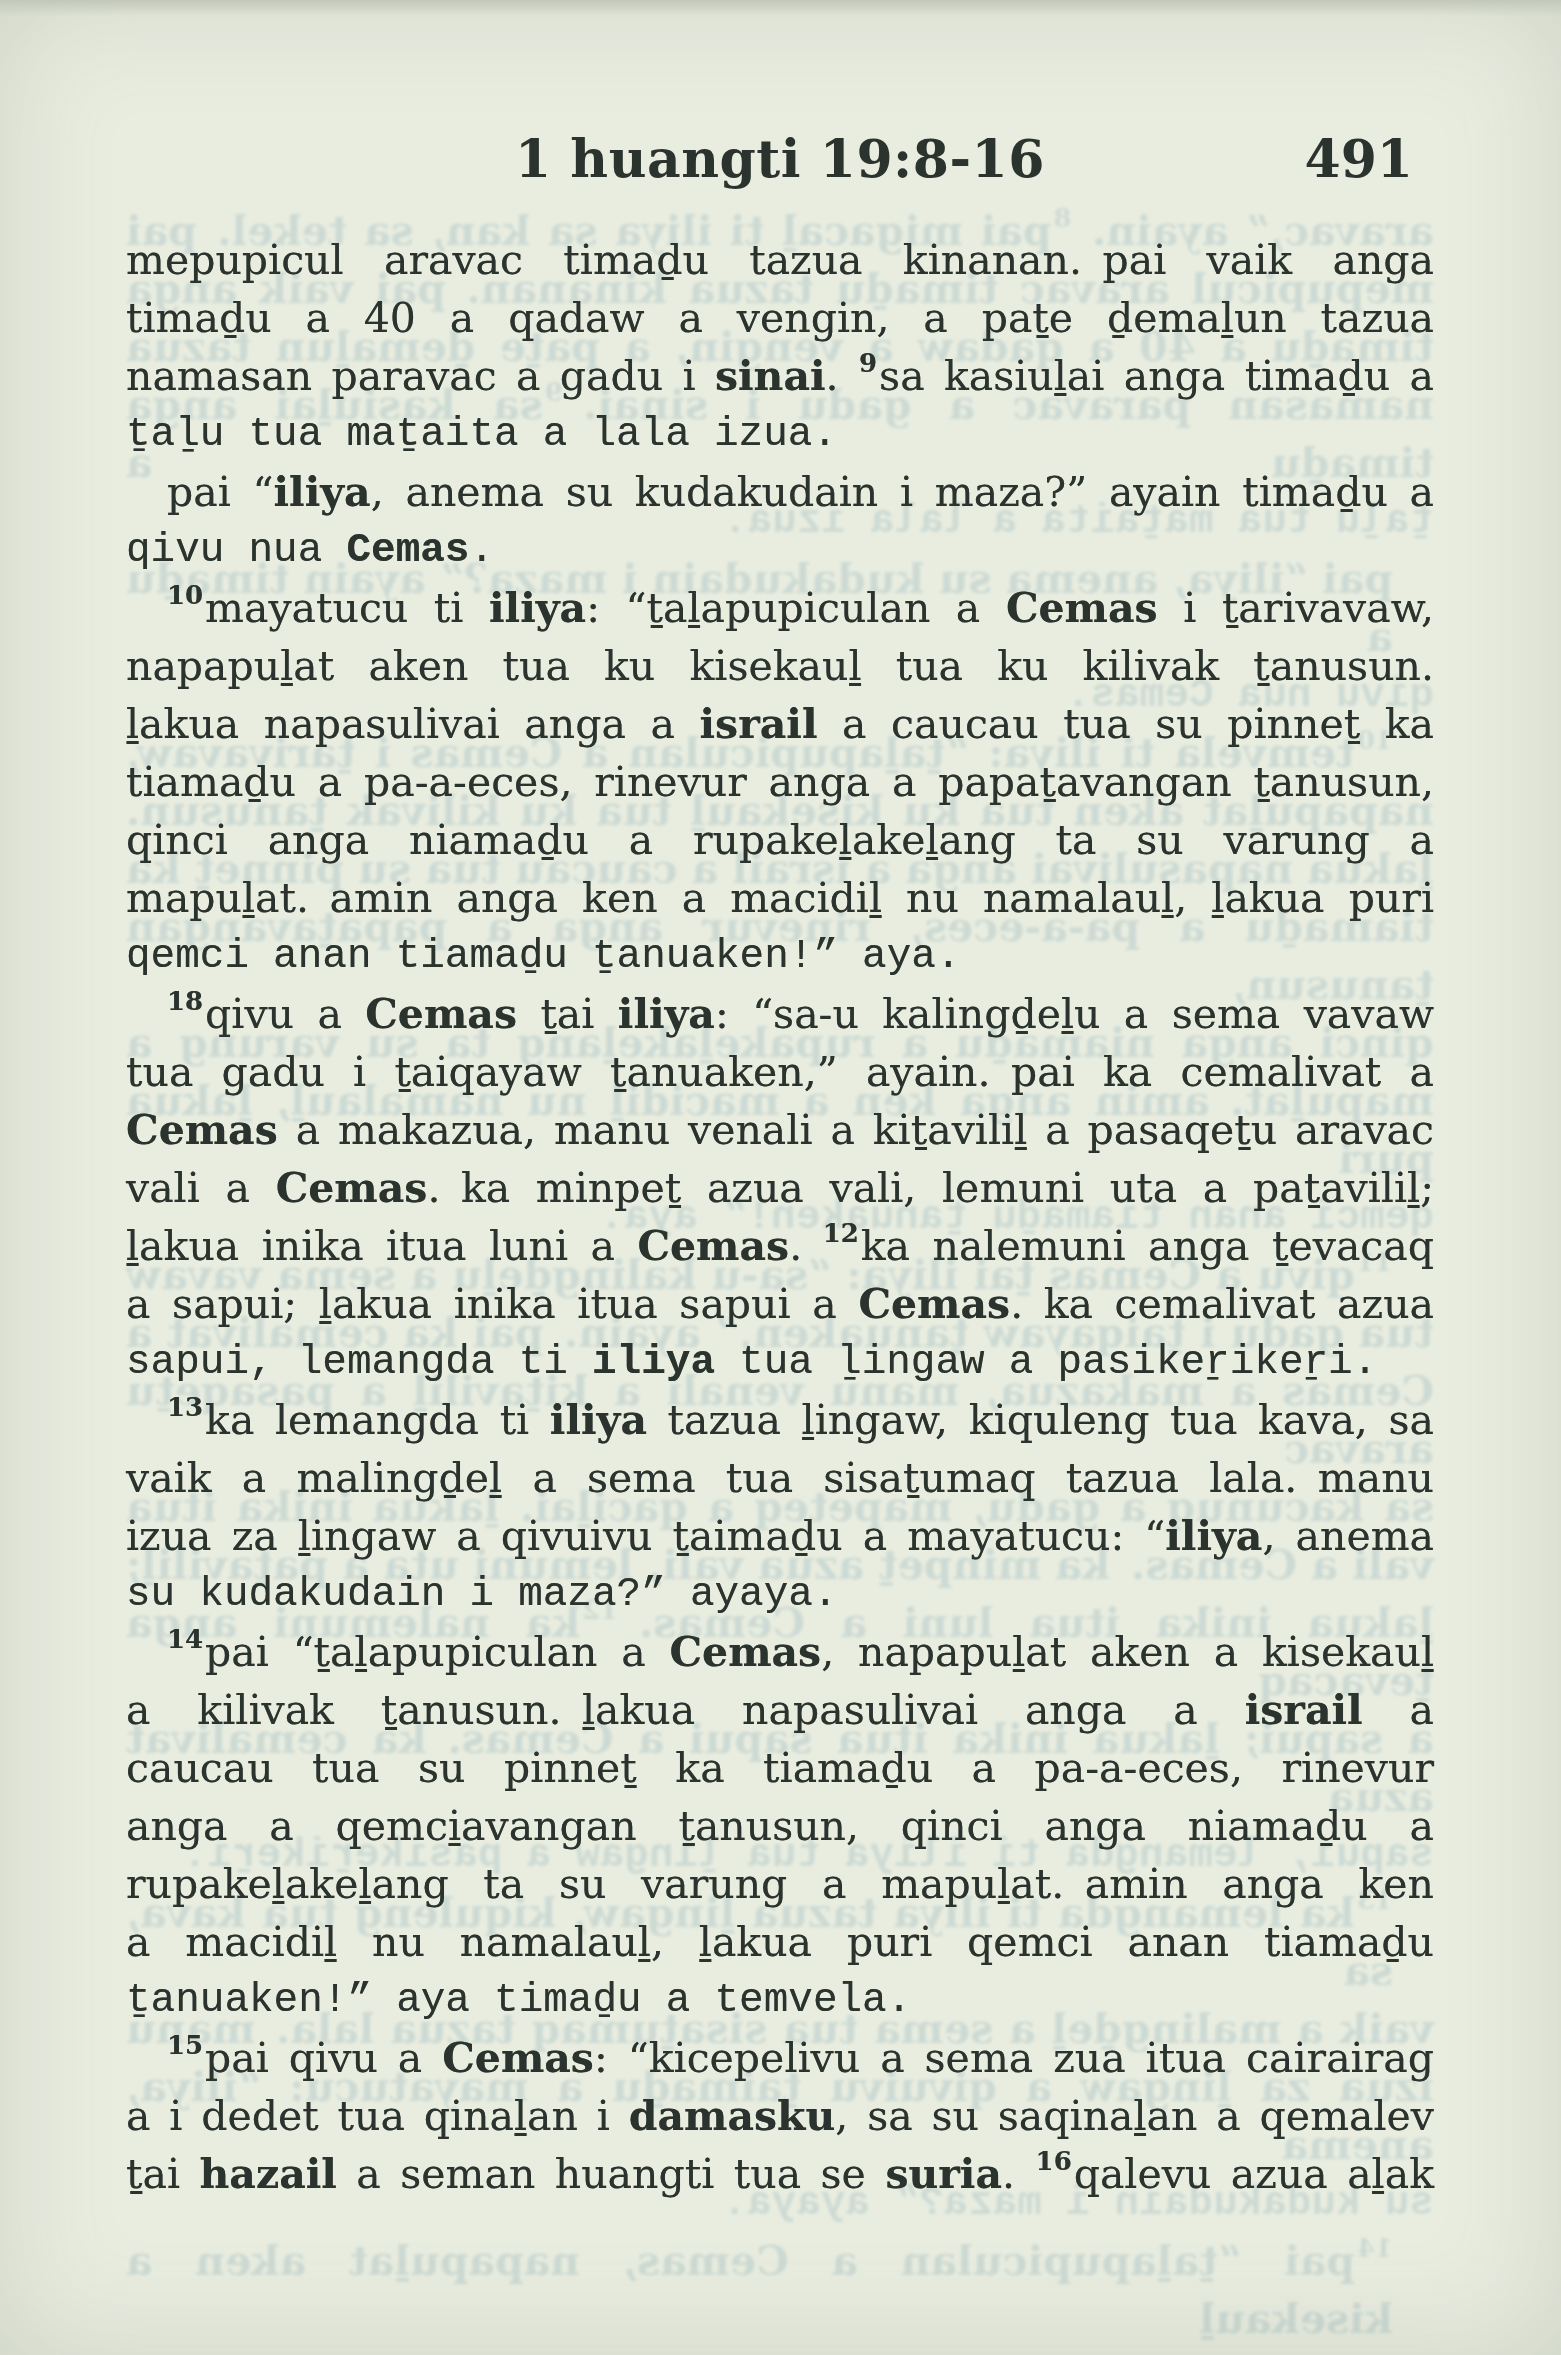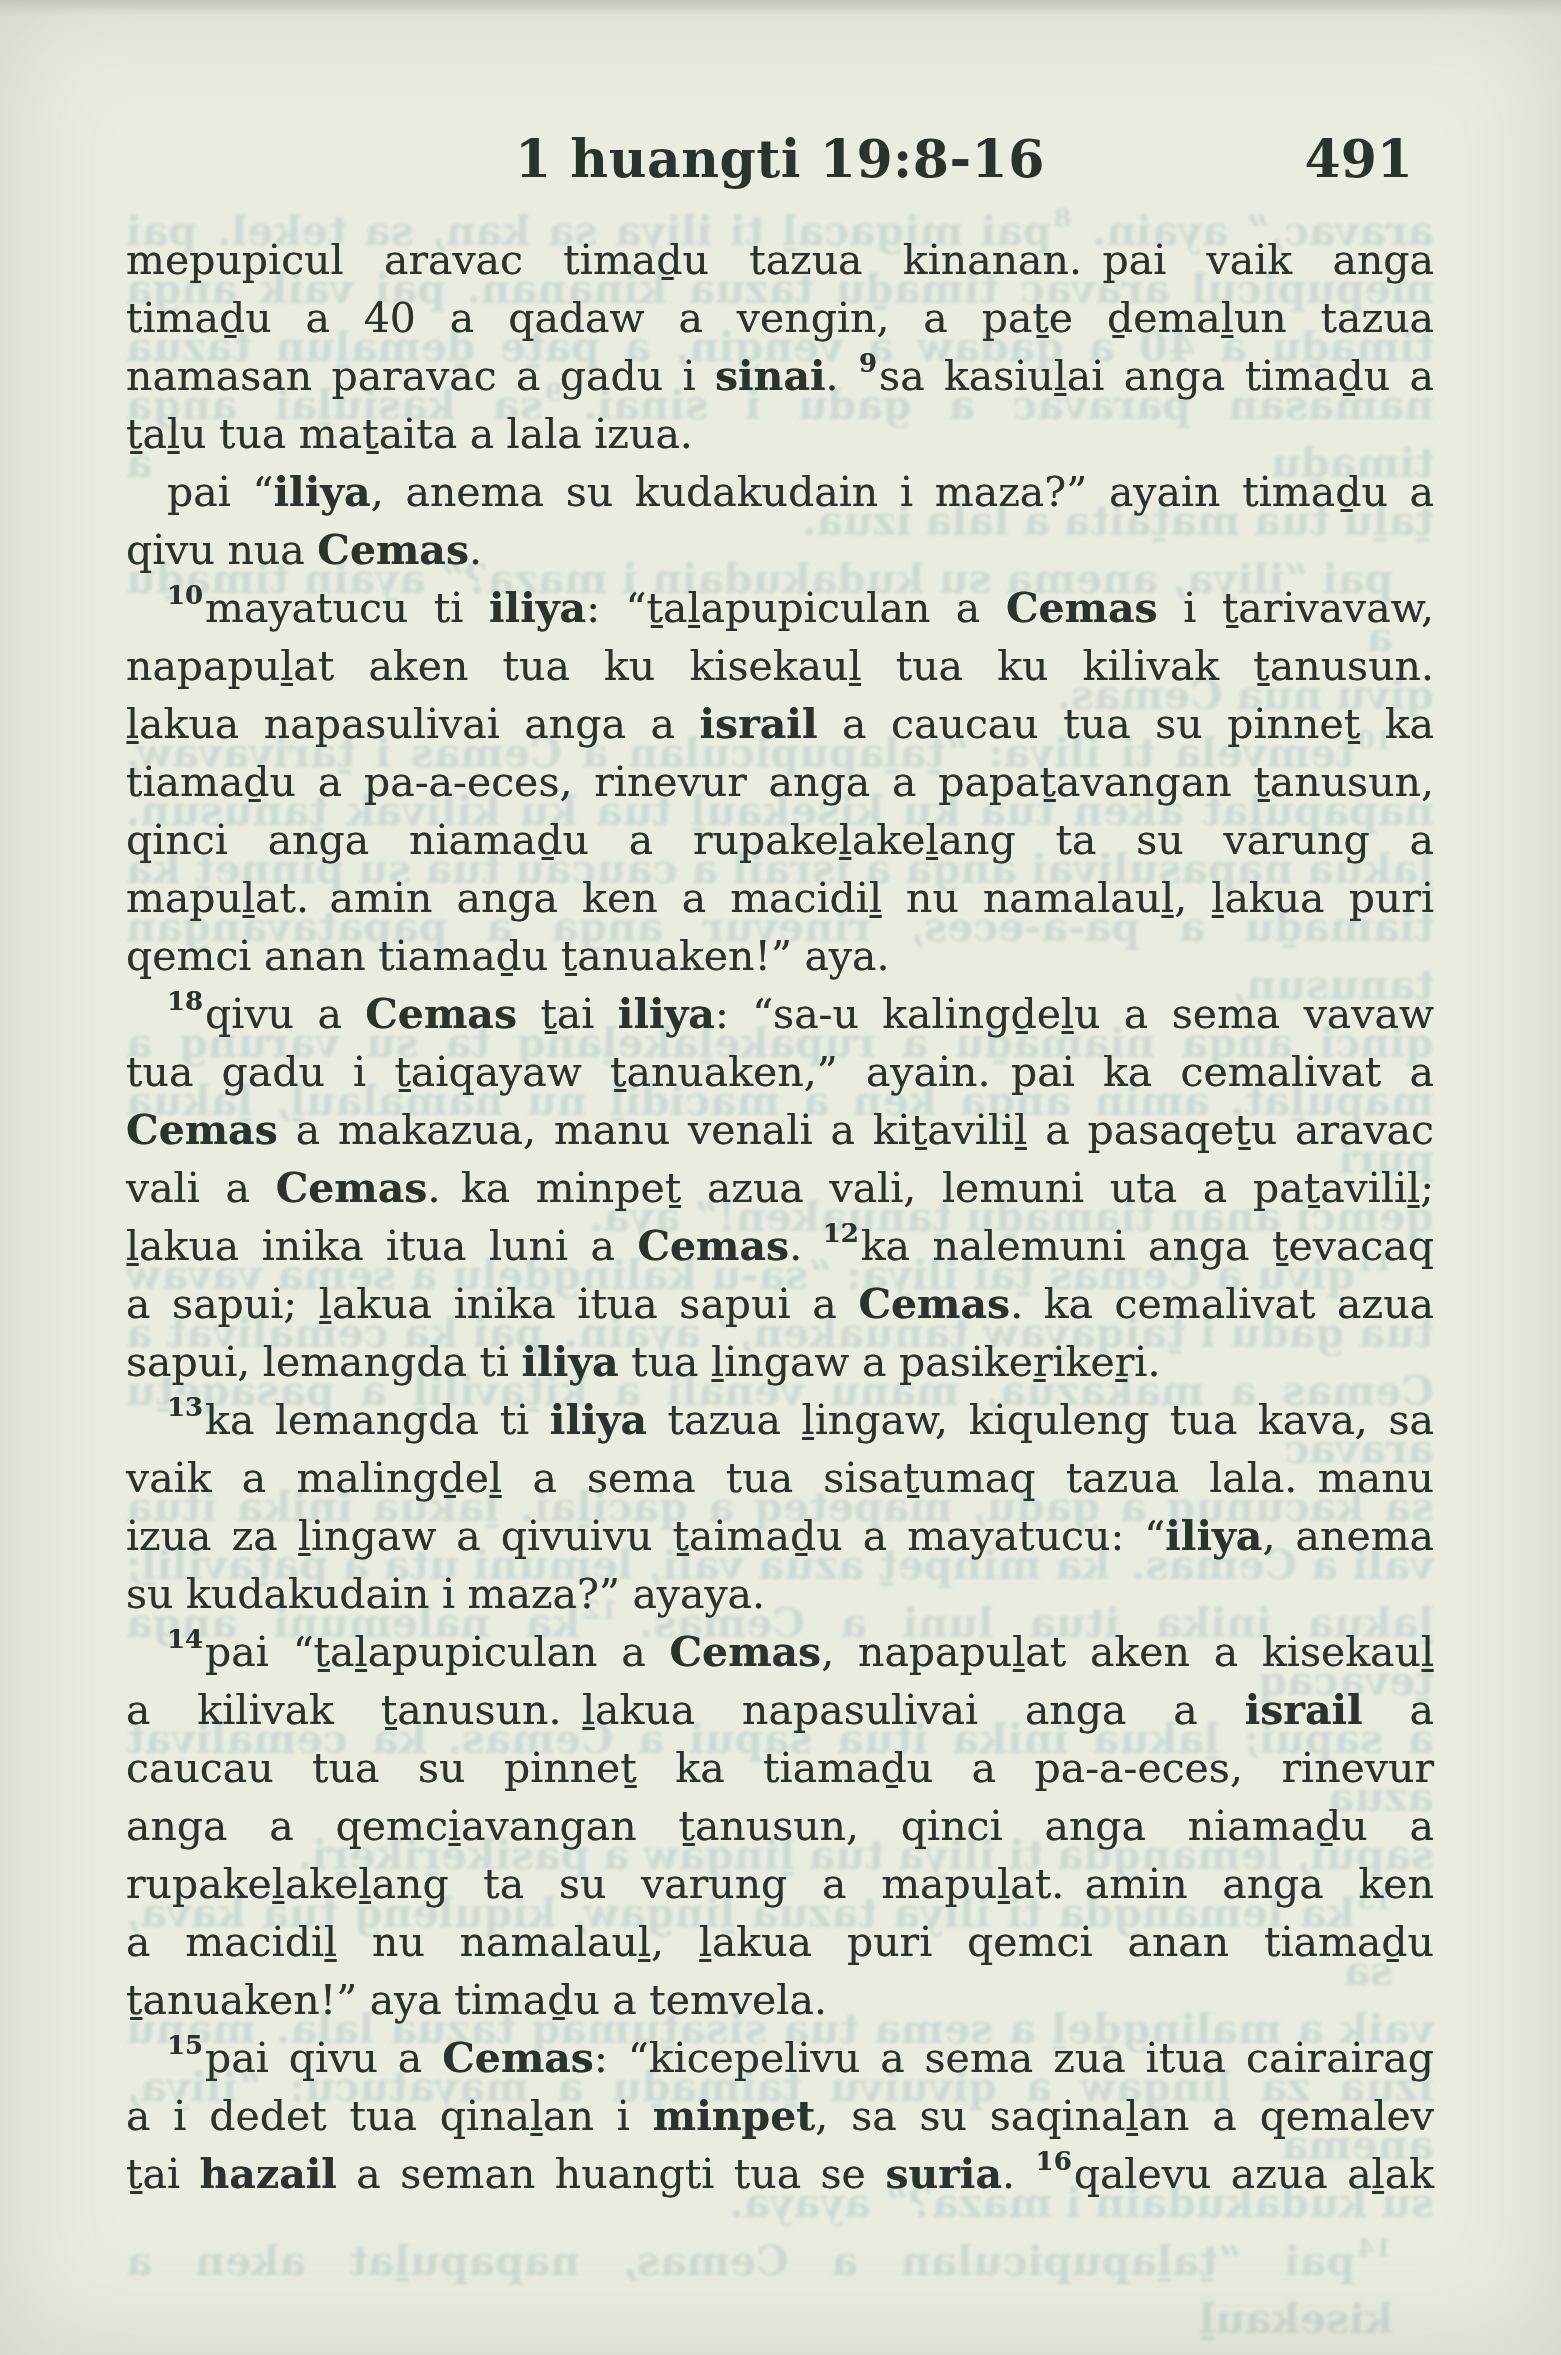--- a/index.html
+++ b/index.html
@@ -52,21 +52,21 @@
     width: 1308px;
     font-size: 41px;
     line-height: 58px;
     text-shadow: 0 0 0.5px rgba(43,51,46,0.6);
   }
   .line {
     text-align: justify;
     text-align-last: justify;
     word-spacing: -0.5px;
   }
-  .line.last { text-align-last: left; }
+  .line.last { text-align-last: left; font-family: Liberation Mono, monospace; }
   .line.indent { padding-left: 41px; }
   sup.verse {
     font-weight: bold;
     font-size: 26px;
     line-height: 0;
     position: relative;
     top: -2.9px;
     vertical-align: super;
     margin-right: 1.9px;
   }
@@ -153,17 +153,17 @@
       <div class="line" data-name="text-line"><span data-name="text-run">izua za ḻingaw a qivuivu ṯaimaḏu a mayatucu: “</span><b data-name="proper-noun">iliya</b><span data-name="text-run">, anema</span></div>
       <div class="line last" data-name="text-line"><span data-name="text-run">su kudakudain i maza?” ayaya.</span></div>
       <div class="line indent" data-name="text-line"><sup class="verse" data-name="verse-number">14</sup><span data-name="text-run">pai “ṯaḻapupiculan a </span><b data-name="proper-noun">Cemas</b><span data-name="text-run">, napapuḻat aken a kisekauḻ</span></div>
       <div class="line" data-name="text-line"><span data-name="text-run">a kilivak ṯanusun. ḻakua napasulivai anga a </span><b data-name="proper-noun">israil</b><span data-name="text-run"> a</span></div>
       <div class="line" data-name="text-line"><span data-name="text-run">caucau tua su pinneṯ ka tiamaḏu a pa-a-eces, rinevur</span></div>
       <div class="line" data-name="text-line"><span data-name="text-run">anga a qemci̱avangan ṯanusun, qinci anga niamaḏu a</span></div>
       <div class="line" data-name="text-line"><span data-name="text-run">rupakeḻakeḻang ta su varung a mapuḻat. amin anga ken</span></div>
       <div class="line" data-name="text-line"><span data-name="text-run">a macidiḻ nu namalauḻ, ḻakua puri qemci anan tiamaḏu</span></div>
       <div class="line last" data-name="text-line"><span data-name="text-run">ṯanuaken!” aya timaḏu a temvela.</span></div>
       <div class="line indent" data-name="text-line"><sup class="verse" data-name="verse-number">15</sup><span data-name="text-run">pai qivu a </span><b data-name="proper-noun">Cemas</b><span data-name="text-run">: “kicepelivu a sema zua itua cairairag</span></div>
-      <div class="line" data-name="text-line"><span data-name="text-run">a i dedet tua qinaḻan i </span><b data-name="proper-noun">minpet</b><span data-name="text-run">, sa su saqinaḻan a qemalev</span></div>
+      <div class="line" data-name="text-line"><span data-name="text-run">a i dedet tua qinaḻan i </span><b data-name="proper-noun">damasku</b><span data-name="text-run">, sa su saqinaḻan a qemalev</span></div>
       <div class="line" data-name="text-line"><span data-name="text-run">ṯai </span><b data-name="proper-noun">hazail</b><span data-name="text-run"> a seman huangti tua se </span><b data-name="proper-noun">suria</b><span data-name="text-run">. </span><sup class="verse" data-name="verse-number">16</sup><span data-name="text-run">qalevu azua aḻak</span></div>
     </main>
 </div>
 
 
 </body></html>

